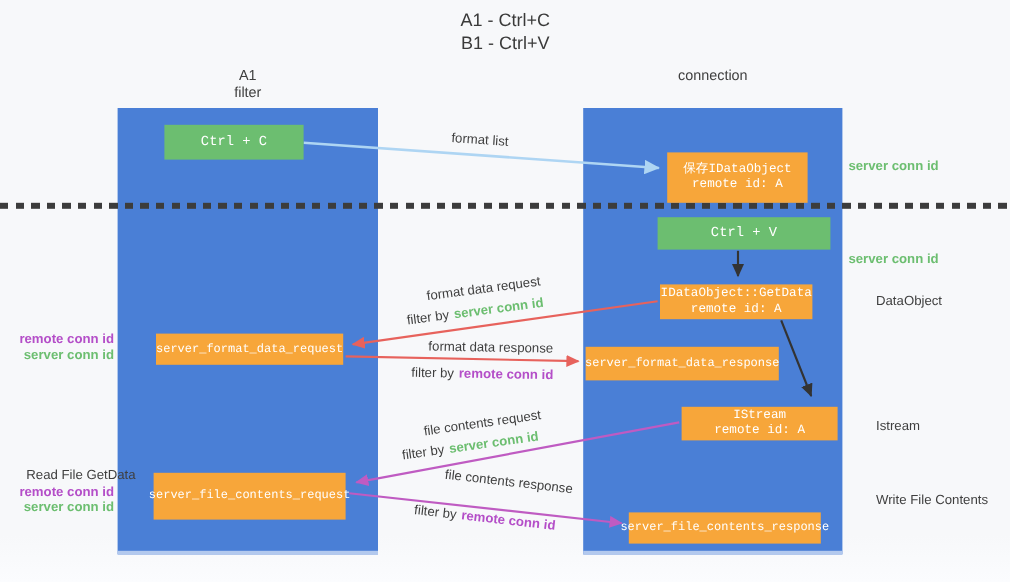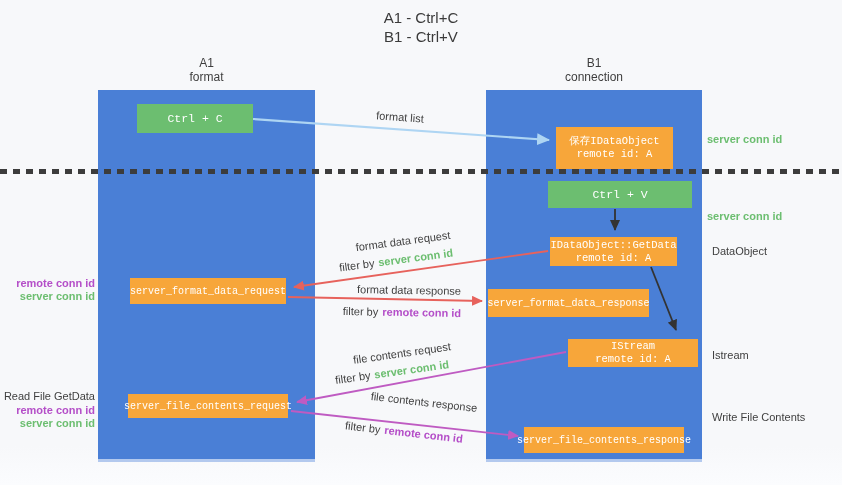--- a/index.html
+++ b/index.html
@@ -21,39 +21,38 @@
   .two{font-size:10.5px;line-height:13px;}
   .one{font-size:10px;}
   .albl{font-size:11px;color:#3f3f3f;white-space:nowrap;}
   .albl .key-green{color:#6cbe70;font-weight:bold;}
   .albl .key-purple{color:#b44ec8;font-weight:bold;}
   .albl .pfx{margin-right:4px;}
   .sideL{left:0;width:95px;text-align:right;font-size:11px;line-height:13px;white-space:nowrap;}
   .sideR{font-size:11px;white-space:nowrap;}
   .bold-green{color:#6cbe70;font-weight:bold;}
   .bold-purple{color:#b44ec8;font-weight:bold;}
-  .darktxt{color:#3f3f3f;}
+  .darktxt{color:#3f3f3f;margin-left:18px;}
   svg.arrows{left:0;top:0;}
 </style>
 </head>
 <body>
 
 <div class="canvas">
 
   <div class="abs title">
     <div>A1 - Ctrl+C</div>
     <div>B1 - Ctrl+V</div>
   </div>
 
   <div class="abs colheader" style="left:98px;top:56px;width:217px;">
     <div>A1</div>
-    <div>format</div>
+    <div>filter</div>
   </div>
   <div class="abs colheader" style="left:486px;top:56px;width:216px;">
-    <div>B1</div>
     <div>connection</div>
   </div>
 
   <div class="abs column" style="left:98px;top:90px;width:217px;height:369px;"></div>
   <div class="abs column" style="left:486px;top:90px;width:216px;height:369px;"></div>
 
   <div class="abs divider"></div>
 
   <svg class="abs arrows" width="842" height="485" viewBox="0 0 842 485">
     <defs>
@@ -103,21 +102,21 @@
 
   <div class="abs box orange one" style="left:488px;top:289px;width:161px;height:28px;">
     <div>server_format_data_response</div>
   </div>
 
   <div class="abs box orange two" style="left:568px;top:339px;width:130px;height:28px;">
     <div>IStream</div>
     <div>remote id: A</div>
   </div>
 
-  <div class="abs box orange one" style="left:128px;top:394px;width:160px;height:24px;">
+  <div class="abs box orange one" style="left:128px;top:394px;width:160px;height:39px;">
     <div>server_file_contents_request</div>
   </div>
 
   <div class="abs box orange one" style="left:524px;top:427px;width:160px;height:26px;">
     <div>server_file_contents_response</div>
   </div>
 
   <div class="abs albl" style="left:400px;top:117px;transform:translate(-50%,-50%) rotate(4deg);">format list</div>
 
   <div class="abs albl" style="left:403px;top:241px;transform:translate(-50%,-50%) rotate(-7.5deg);">format data request</div>

